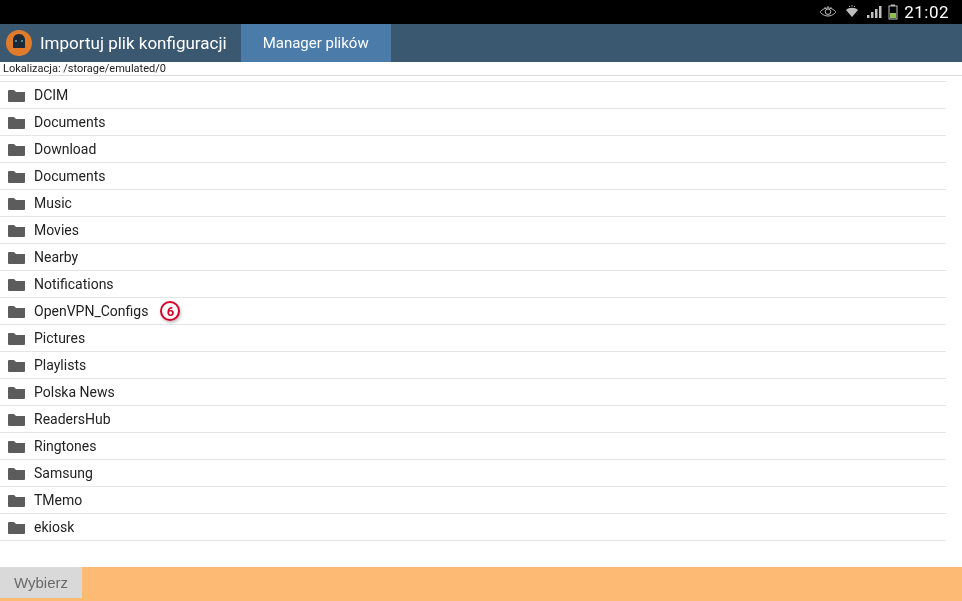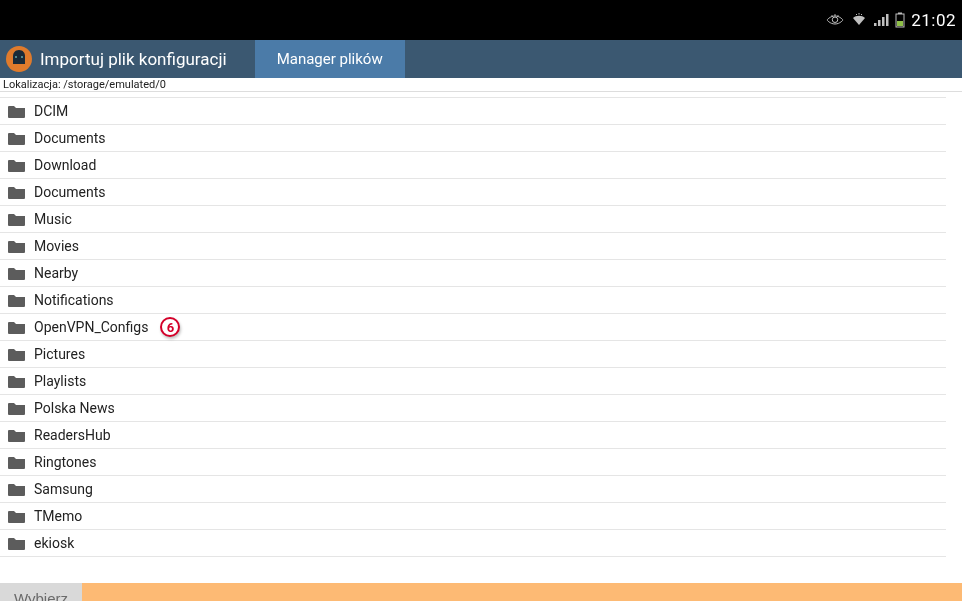--- a/index.html
+++ b/index.html
@@ -1,45 +1,45 @@
 <!DOCTYPE html>
 <html><head>
 <meta charset="utf-8">
 <style>
   * { margin: 0; padding: 0; box-sizing: border-box; }
   html, body { width: 962px; height: 601px; font-family: Roboto, "Helvetica Neue", Arial, sans-serif; overflow: hidden; background: #fff; }
   .status-bar {
-    height: 40px;
+    height: 24px;
     background: #000;
     color: #d0d0d0;
     display: flex;
     justify-content: flex-end;
     align-items: center;
-    padding: 0 6px;
+    padding: 0 13px;
     font-size: 16px;
     gap: 6px;
   }
   .status-bar .clock { color: #fff; font-size: 17px; letter-spacing: 0.5px; }
   .status-icon { display: inline-flex; align-items: center; justify-content: center; }
   .app-bar {
     height: 38px;
     background: #3b5871;
     display: flex;
     align-items: stretch;
   }
   .app-icon {
     width: 38px; height: 38px;
     display: flex; align-items: center; justify-content: center;
   }
   .app-title {
     color: #fff;
     font-size: 17px;
     display: flex;
     align-items: center;
-    padding: 0 28px 0 2px;
+    padding: 0 14px 0 2px;
     white-space: nowrap;
   }
   .tab {
     background: #4b7ba8;
     color: #fff;
     font-size: 15px;
     display: flex;
     align-items: center;
     padding: 0 22px;
     white-space: nowrap;

